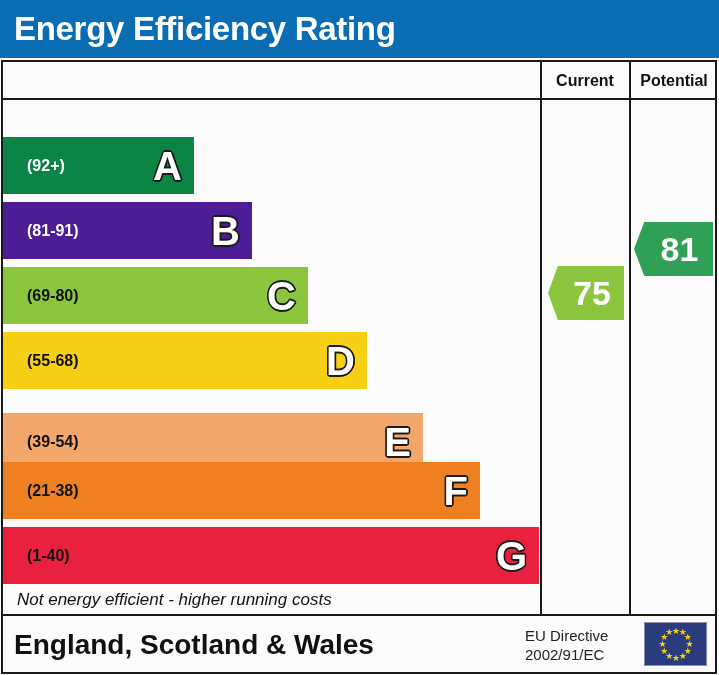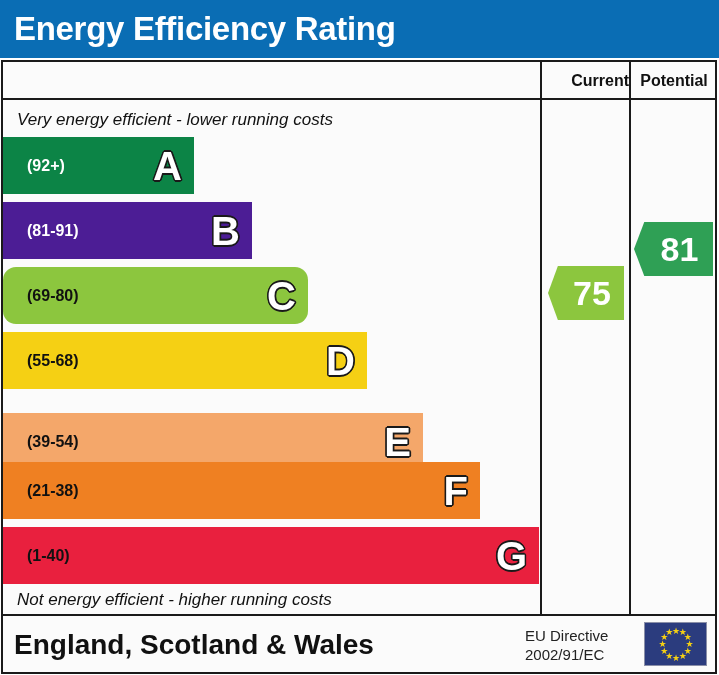--- a/index.html
+++ b/index.html
@@ -43,21 +43,21 @@
     position:absolute;top:60px;width:2px;height:556px;background:#1a1a1a;
   }
   .col-div.c1{left:540px;}
   .col-div.c2{left:629px;}
 
   .col-head{
     position:absolute;top:70px;height:22px;
     font-size:16px;font-weight:bold;color:#111111;
     text-align:center;line-height:22px;
   }
-  .col-head.current{left:541px;width:88px;text-align:right;}
+  .col-head.current{left:541px;width:88px;}
   .col-head.potential{left:631px;width:86px;}
 
   
   .caption{
     position:absolute;left:17px;
     font-size:17px;font-style:italic;color:#111111;
     line-height:22px;white-space:nowrap;
   }
   .caption.top{top:109px;}
   .caption.bottom{top:589px;}
@@ -142,33 +142,32 @@
   </div>
 
   <div class="table-frame"></div>
   <div class="col-head-row"></div>
   <div class="col-div c1"></div>
   <div class="col-div c2"></div>
 
   <div class="col-head current">Current</div>
   <div class="col-head potential">Potential</div>
 
-  <div class="caption top">Very energy efficient - lower running costs</div>
   <div class="caption bottom">Not energy efficient - higher running costs</div>
 
   <div id="bands-host">
       <div class="band" style="top: 137px; width: 191px; background: rgb(12, 132, 70);">
         <span class="range" style="color: rgb(255, 255, 255);">(92+)</span>
         <span class="letter">A</span>
       </div>
       <div class="band" style="top: 202px; width: 249px; background: #4c1d95; text-align: right;">
         <span class="range" style="color: rgb(255, 255, 255);">(81-91)</span>
         <span class="letter">B</span>
       </div>
-      <div class="band" style="top: 267px; width: 305px; background: rgb(140, 198, 62); border-radius: 13px;">
+      <div class="band" style="top: 267px; width: 305px; background: rgb(140, 198, 62);">
         <span class="range" style="color: rgb(17, 17, 17);">(69-80)</span>
         <span class="letter">C</span>
       </div>
       <div class="band" style="top: 332px; width: 364px; background: rgb(245, 208, 20);">
         <span class="range" style="color: rgb(17, 17, 17);">(55-68)</span>
         <span class="letter">D</span>
       </div>
       <div class="band" style="top: 397px; width: 420px; background: rgb(244, 167, 106); margin-top: 16px;">
         <span class="range" style="color: rgb(17, 17, 17);">(39-54)</span>
         <span class="letter">E</span>

